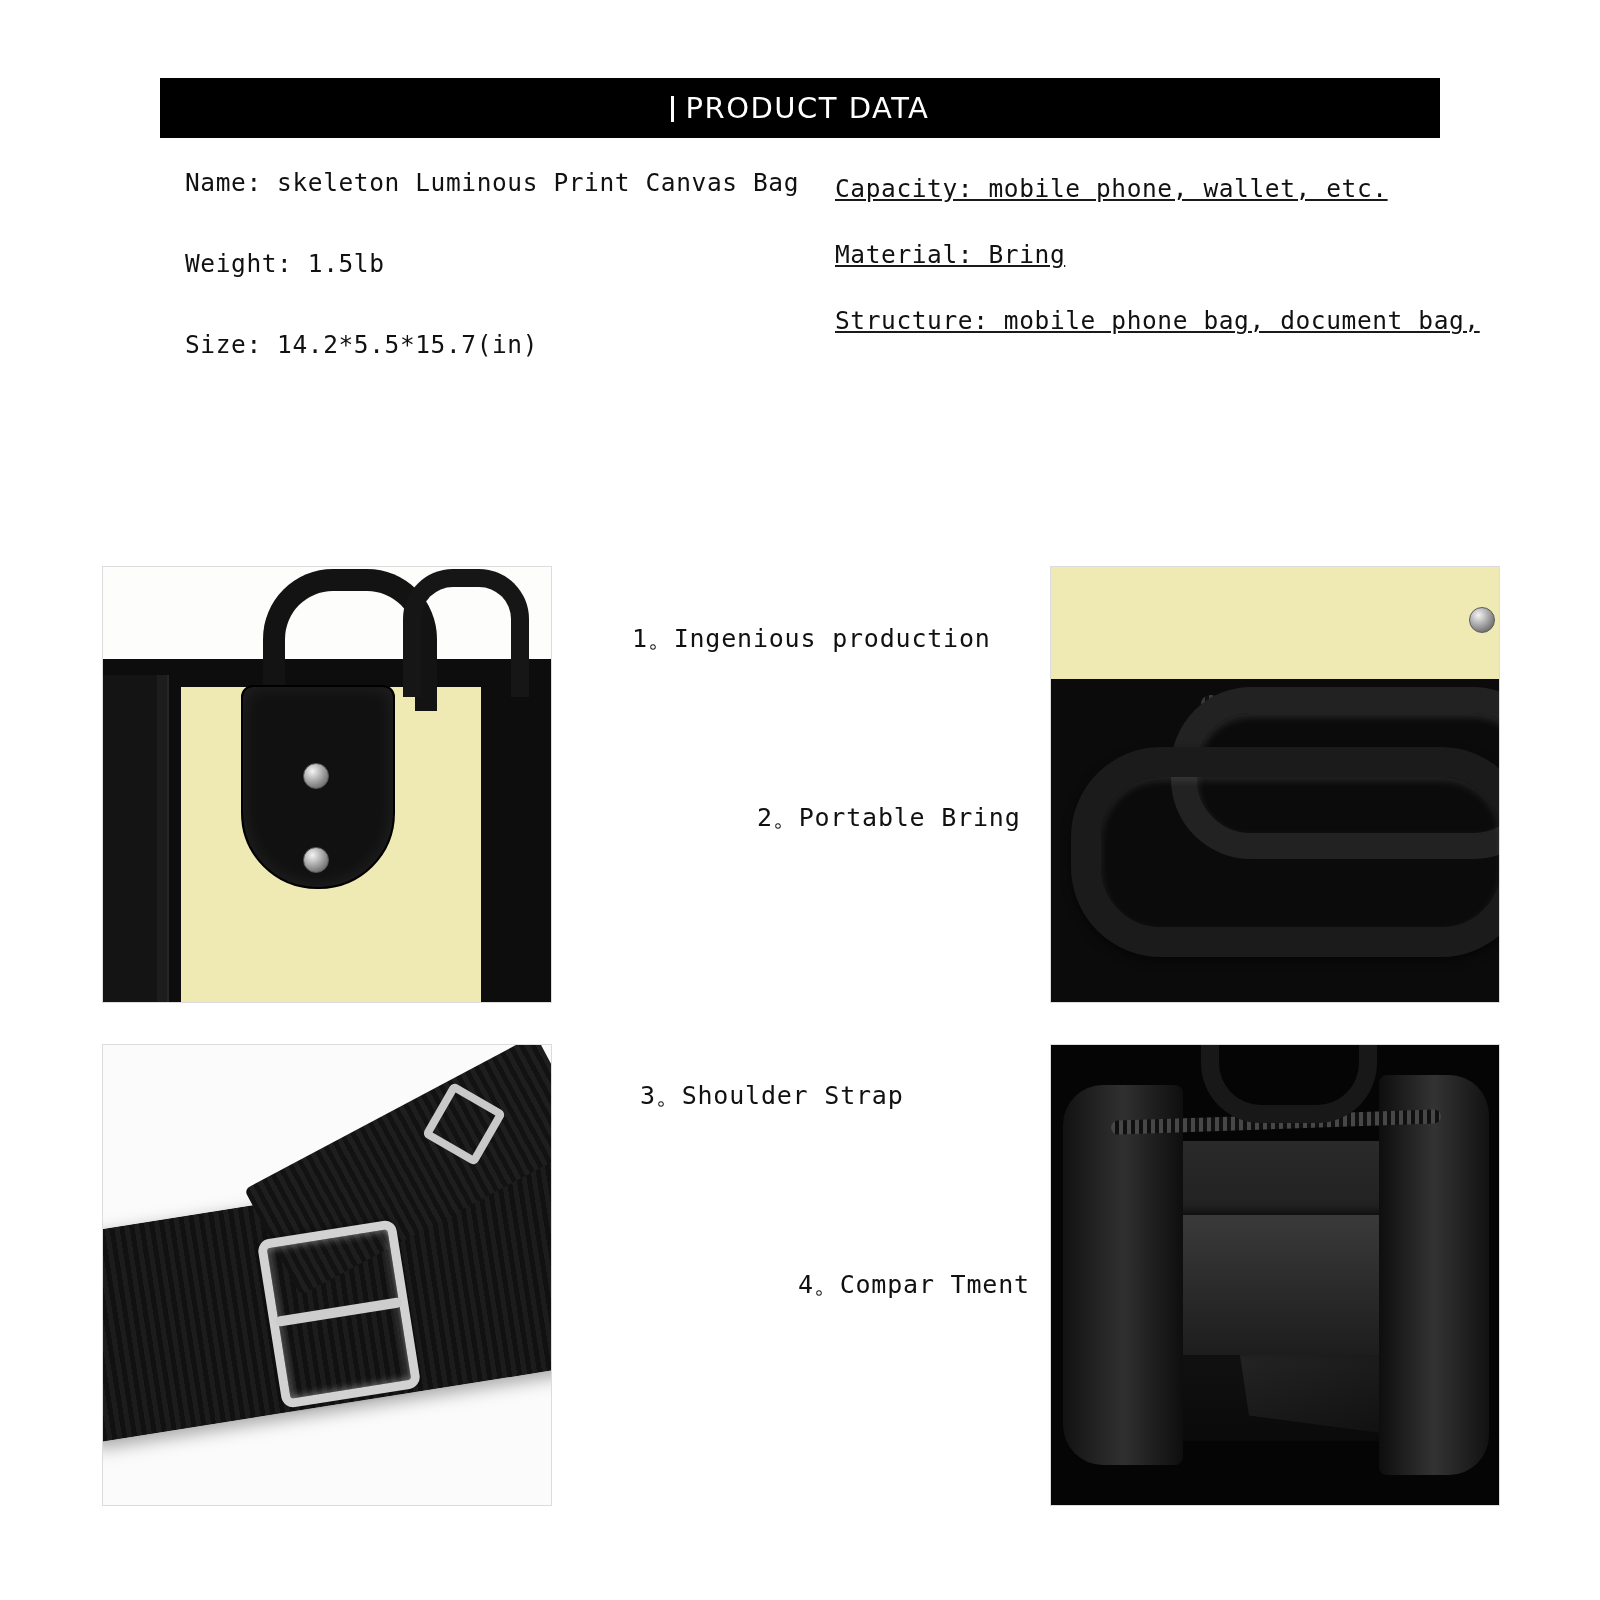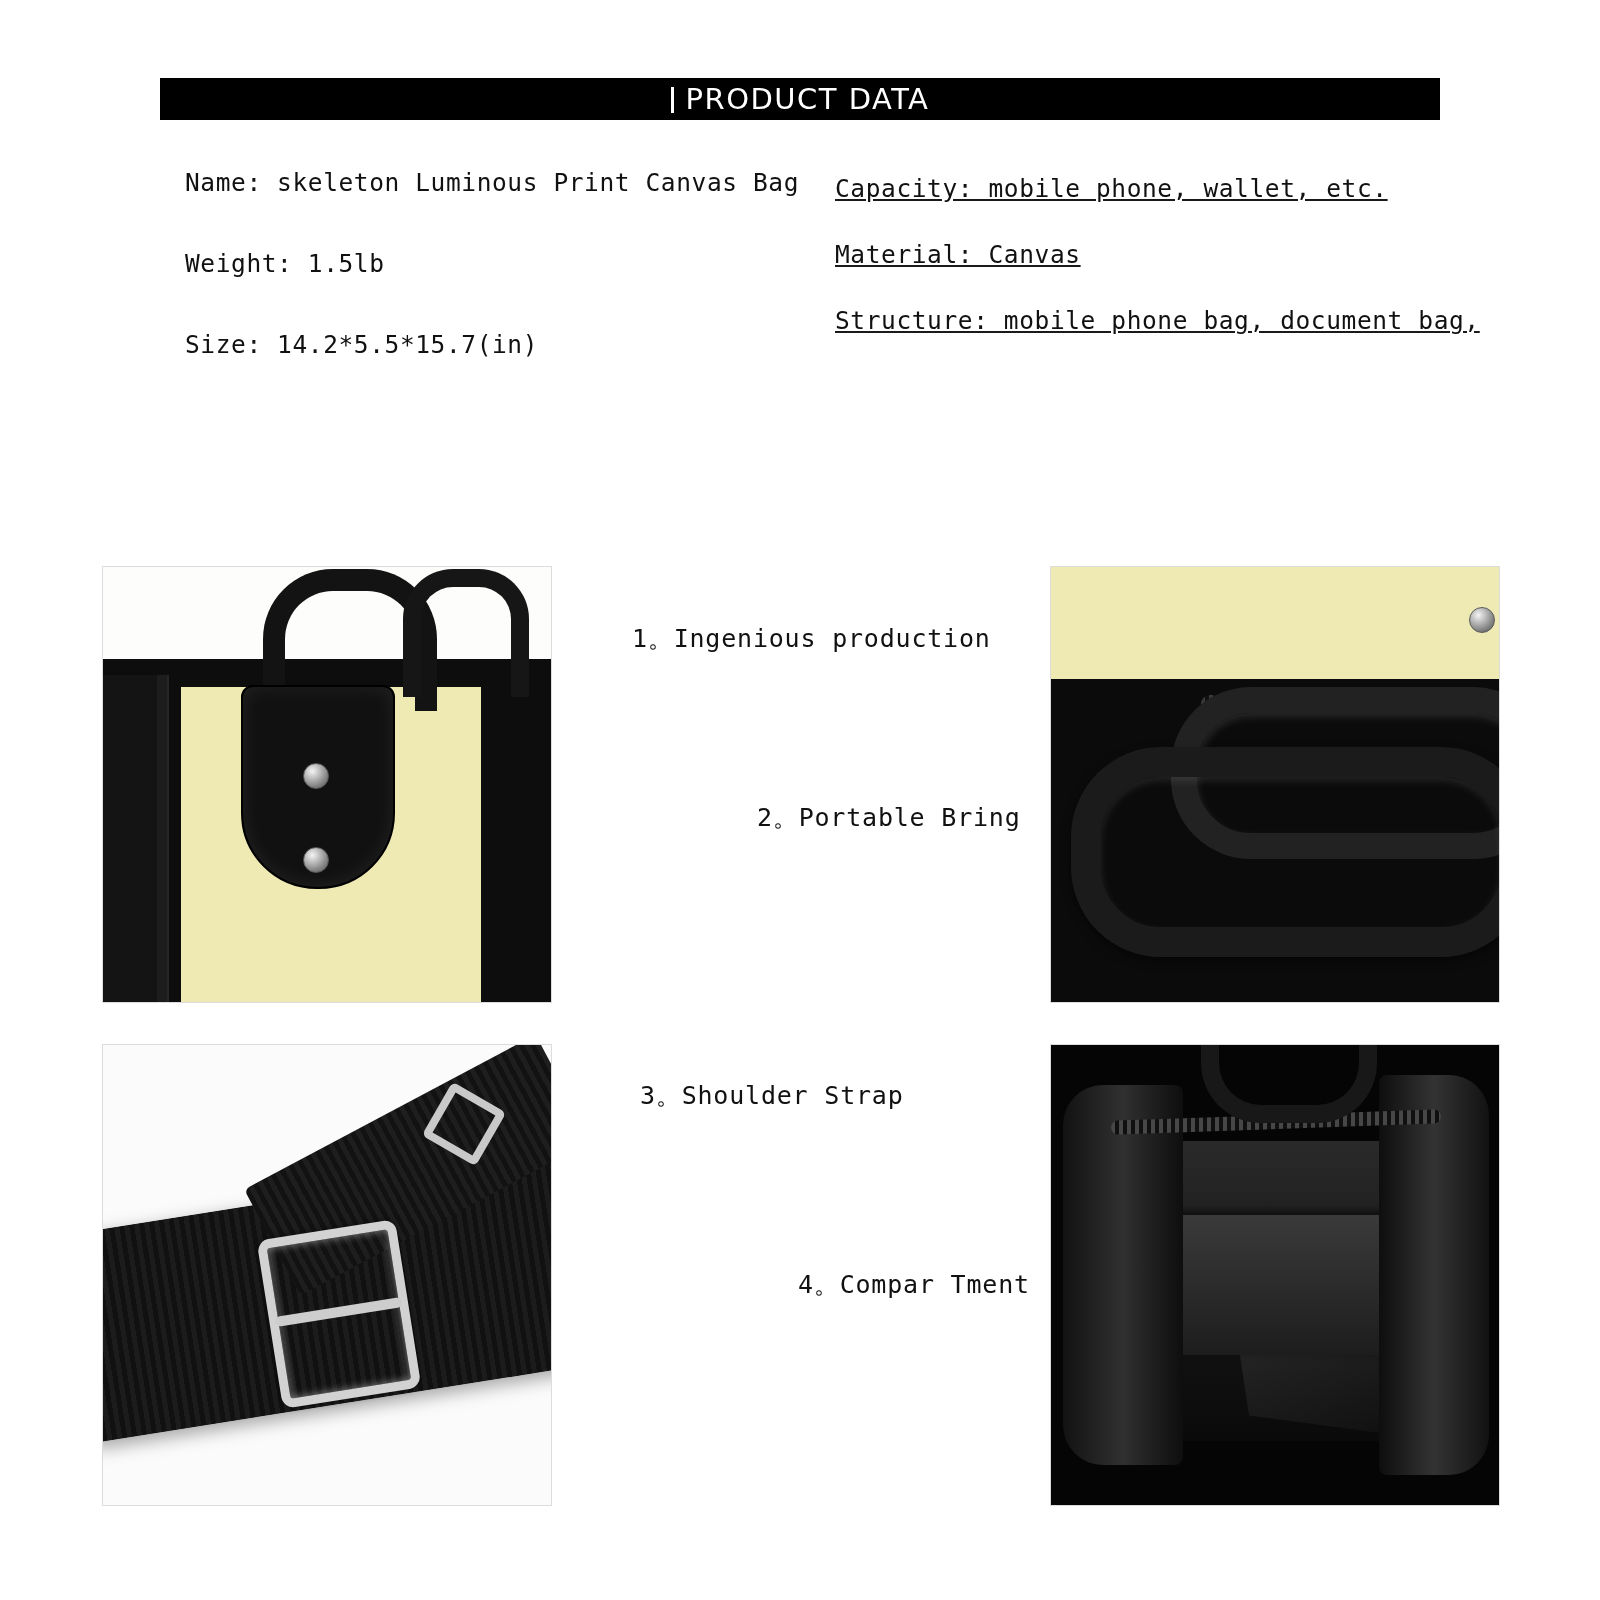--- a/index.html
+++ b/index.html
@@ -15,21 +15,21 @@
     position: relative;
     overflow: hidden;
   }
 
   
   .banner {
     position: absolute;
     left: 160px;
     top: 78px;
     width: 1280px;
-    height: 42px;
+    height: 60px;
     background: #000000;
     display: flex;
     align-items: center;
     justify-content: center;
   }
   .banner-title {
     color: #ffffff;
     font-family: "DejaVu Sans", sans-serif;
     font-size: 29px;
     letter-spacing: 1.5px;
@@ -256,21 +256,21 @@
 <div class="specs">
 
   <div class="spec-col left">
     <div class="spec-line">Name: skeleton Luminous Print Canvas Bag</div>
     <div class="spec-line">Weight: 1.5lb</div>
     <div class="spec-line">Size: 14.2*5.5*15.7(in)</div>
   </div>
 
   <div class="spec-col right">
     <div class="spec-line">Capacity: mobile phone, wallet, etc.</div>
-    <div class="spec-line">Material: Canvas</div>
+    <div class="spec-line">Material: Bring</div>
     <div class="spec-line">Structure: mobile phone bag, document bag,</div>
   </div>
 
 </div>
 
 <div class="photo photo-1">
   <div class="art">
     <div class="p1-bg"></div>
     <div class="p1-canvas"></div>
     <div class="p1-print"></div>

